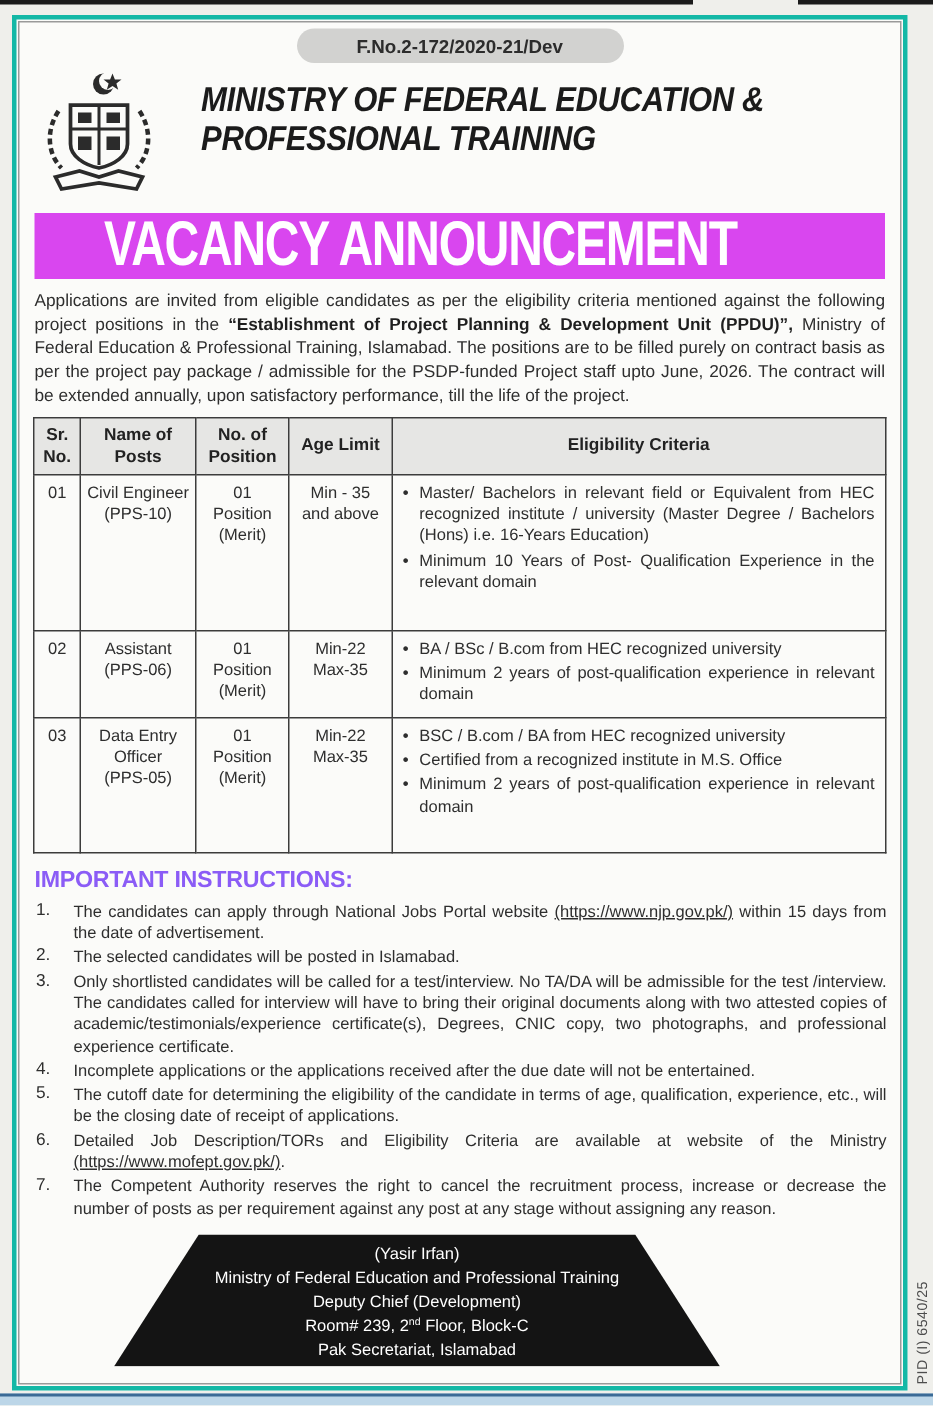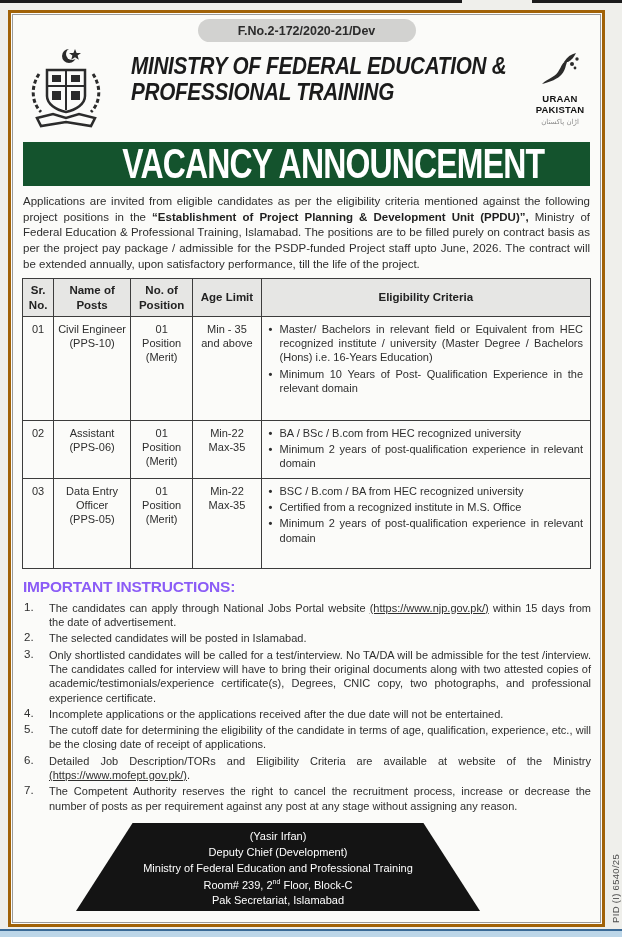--- a/index.html
+++ b/index.html
@@ -17,21 +17,21 @@
   .topline { position: absolute; top: 0; height: 3px; background: #1b1b1b; }
   .topline.left  { left: 0; width: 462px; }
   .topline.right { left: 532px; width: 90px; }
 
   
   .doc {
     position: absolute;
     left: 8px; top: 10px;
     width: 597px; height: 917px;
     background: #fbfbf9;
-    border: 3px solid #a16207;
+    border: 3px solid #14b8a6;
     overflow: hidden;
   }
   .doc-inner {
     position: absolute; inset: 1px;
     border: 1px solid #9a9a9a;
     padding: 4px 9px 0 9px;
     overflow: hidden;
   }
 
   
@@ -54,22 +54,22 @@
     transform: scaleX(0.9); transform-origin: center;
   }
   .logo-box { width: 62px; text-align: center; padding-top: 4px; }
   .logo-text { font-size: 9.5px; font-weight: 800; color: #111; line-height: 1.15; letter-spacing: 0.2px; }
   .logo-urdu { font-size: 7px; color: #8a8a8a; margin-top: 2px; font-family: "DejaVu Sans", sans-serif; }
 
   
   .banner {
     margin: 4px 1px 0 1px;
     height: 44px;
-    background: #14532d;
-    display: flex; align-items: center; justify-content: flex-end;
+    background: #d946ef;
+    display: flex; align-items: center; justify-content: flex-start;
     overflow: hidden;
   }
   .banner span {
     color: #ffffff; font-size: 39px; font-weight: 800;
     letter-spacing: -1px; white-space: nowrap;
     transform: scaleX(0.82) scaleY(1.08); transform-origin: center;
   }
 
   
   .intro {
@@ -185,32 +185,20 @@
 
             <path d="M12,72 L28,68 L41,72 L54,68 L70,72 L66,80 L41,76 L16,80 Z" fill="#fbfbf9" stroke="#2b2b2b" stroke-width="2.5"></path>
           </svg>
         </div>
 
         <div class="title-box">
           <div class="ministry-title">MINISTRY OF FEDERAL EDUCATION &amp;</div>
           <div class="ministry-title">PROFESSIONAL TRAINING</div>
         </div>
 
-        <div class="logo-box">
-          <svg width="44" height="40" viewBox="0 0 44 40" aria-hidden="true">
-            <path class="dark" d="M4,34 C10,28 16,28 20,22 C24,16 24,12 30,10 C27,16 28,19 24,24 C20,29 12,32 4,34 Z"></path>
-            <path class="dark" d="M26,12 C29,7 33,4 38,3 C36,7 34,10 30,12 Z"></path>
-            <circle cx="34" cy="14" r="2" class="dark"></circle>
-            <circle cx="39" cy="9" r="1.7" class="dark"></circle>
-            <circle cx="37" cy="18" r="1.4" class="dark"></circle>
-          </svg>
-          <div class="logo-text">URAAN</div>
-          <div class="logo-text">PAKISTAN</div>
-          <div class="logo-urdu">اڑان پاکستان</div>
-        </div>
       </div>
 
       <div class="banner">
         <span>VACANCY ANNOUNCEMENT</span>
       </div>
 
       <p class="intro"><span>Applications are invited from eligible candidates as per the eligibility criteria mentioned against the following project positions in the </span><b>“Establishment of Project Planning &amp; Development Unit (PPDU)”,</b><span> Ministry of Federal Education &amp; Professional Training, Islamabad. The positions are to be filled purely on contract basis as per the project pay package / admissible for the PSDP-funded Project staff upto June, 2026. The contract will be extended annually, upon satisfactory performance, till the life of the project.</span></p>
 
       <table class="vac">
         <colgroup>
@@ -330,22 +318,22 @@
         </div>
         <div class="inst-item">
           <span class="inst-num">7.</span>
           <span class="inst-text">The Competent Authority reserves the right to cancel the recruitment process, increase or decrease the number of posts as per requirement against any post at any stage without assigning any reason.</span>
         </div>
       </div>
 
       <div class="footer-wrap">
         <div class="trapezoid">
           <div>(Yasir Irfan)</div>
+          <div>Ministry of Federal Education and Professional Training</div>
           <div>Deputy Chief (Development)</div>
-          <div>Ministry of Federal Education and Professional Training</div>
           <div><span>Room# 239, 2</span><sup>nd</sup><span> Floor, Block-C</span></div>
           <div>Pak Secretariat, Islamabad</div>
         </div>
       </div>
 
     </div>
   </div>
 
   <div class="pid-note">PID (I) 6540/25</div>
   <div class="bottom-strip"></div>

